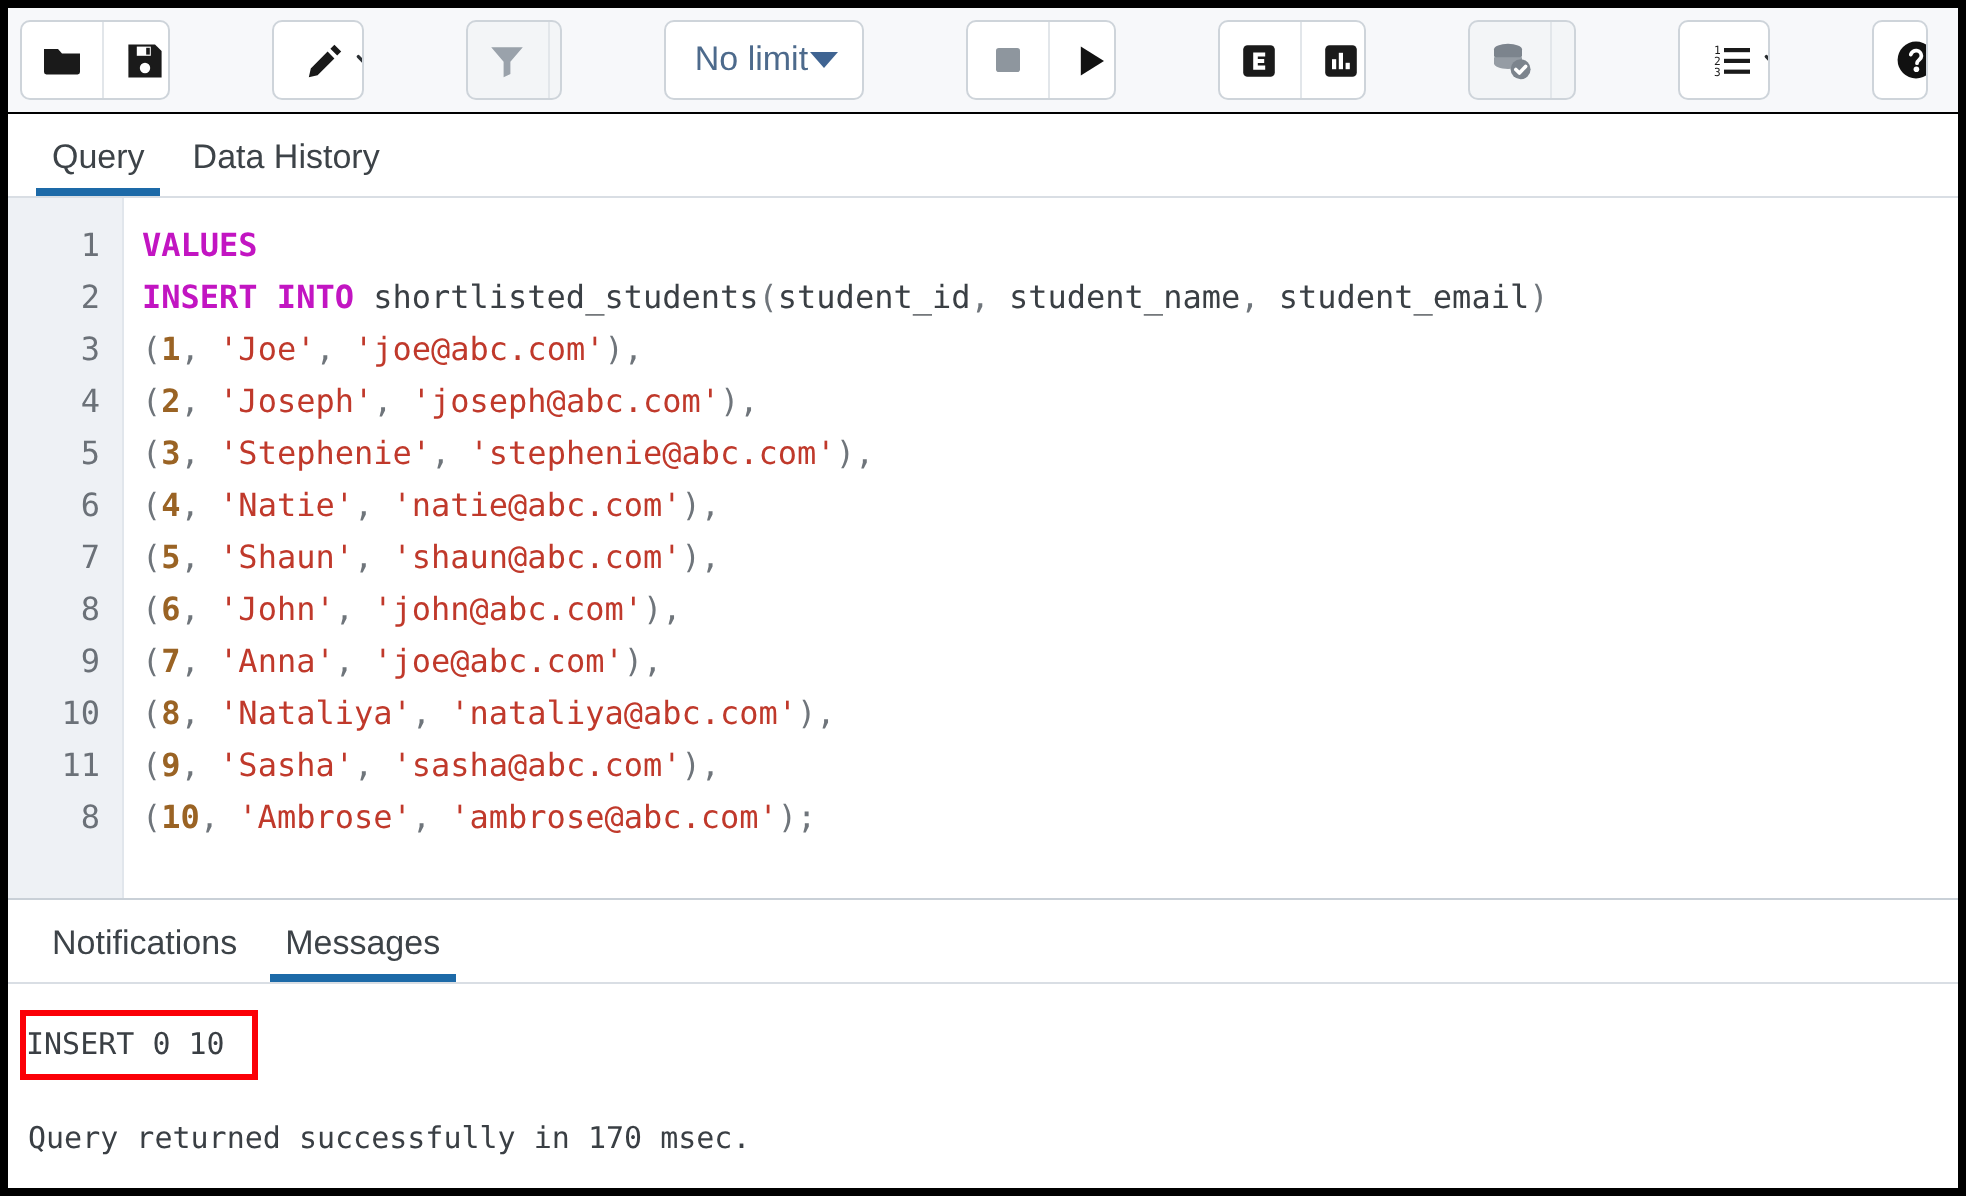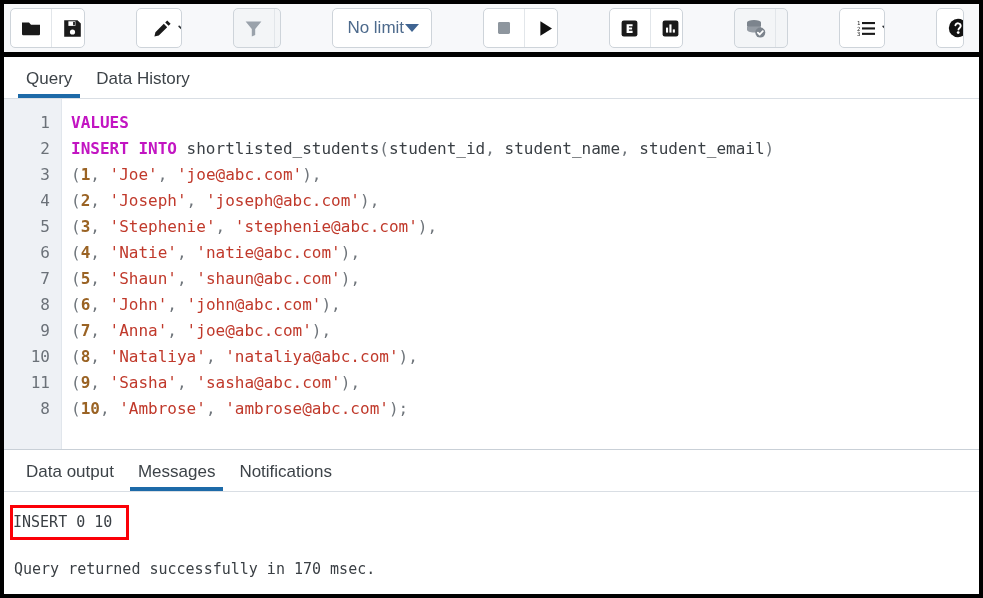--- a/index.html
+++ b/index.html
@@ -24,21 +24,21 @@
     overflow: hidden;
     display: flex;
     flex-direction: column;
   }
 
   
   .toolbar {
     height: 53px;
     min-height: 53px;
     background: #f7f8fa;
-    border-bottom: 5px solid #000000;
+    border-bottom: 1px solid #000000;
     display: flex;
     align-items: center;
     padding: 0 6px;
     box-sizing: border-box;
     gap: 42px;
   }
   .tb-group {
     display: flex;
     align-items: stretch;
     border: 1px solid #ced4da;
@@ -413,27 +413,24 @@
         <div class="cline"><span class="tok-pun">(</span><span class="tok-num">6</span><span class="tok-pun">, </span><span class="tok-str">'John'</span><span class="tok-pun">, </span><span class="tok-str">'john@abc.com'</span><span class="tok-pun">),</span></div>
         <div class="cline"><span class="tok-pun">(</span><span class="tok-num">7</span><span class="tok-pun">, </span><span class="tok-str">'Anna'</span><span class="tok-pun">, </span><span class="tok-str">'joe@abc.com'</span><span class="tok-pun">),</span></div>
         <div class="cline"><span class="tok-pun">(</span><span class="tok-num">8</span><span class="tok-pun">, </span><span class="tok-str">'Nataliya'</span><span class="tok-pun">, </span><span class="tok-str">'nataliya@abc.com'</span><span class="tok-pun">),</span></div>
         <div class="cline"><span class="tok-pun">(</span><span class="tok-num">9</span><span class="tok-pun">, </span><span class="tok-str">'Sasha'</span><span class="tok-pun">, </span><span class="tok-str">'sasha@abc.com'</span><span class="tok-pun">),</span></div>
         <div class="cline"><span class="tok-pun">(</span><span class="tok-num">10</span><span class="tok-pun">, </span><span class="tok-str">'Ambrose'</span><span class="tok-pun">, </span><span class="tok-str">'ambrose@abc.com'</span><span class="tok-pun">);</span></div>
       </div>
   </div>
 
   <div class="output-tabs">
     <div class="tab">
-      <span>Data output</span>
+      <span>Notifications</span>
     </div>
     <div class="tab active">
       <span>Messages</span>
-    </div>
-    <div class="tab">
-      <span>Notifications</span>
     </div>
   </div>
 
   <div class="messages">
     <div>
       <span class="msg-line msg-highlight">INSERT 0 10</span>
     </div>
     <div class="msg-spacer"></div>
     <div class="msg-line">Query returned successfully in 170 msec.</div>
   </div>

